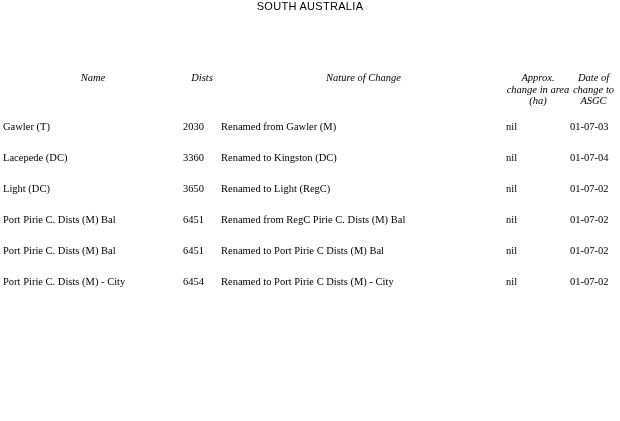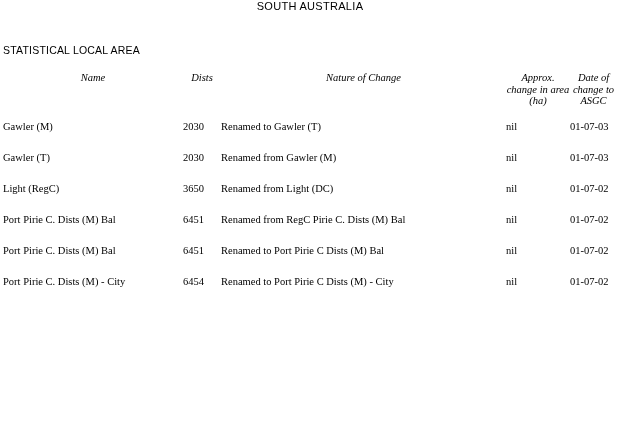--- a/index.html
+++ b/index.html
@@ -71,51 +71,50 @@
   .col-approx  { width: 64px; }
   .col-date    { width: 47px; }
 </style>
 </head>
 <body>
 
 <div class="page">
 
   <div class="doc-title">SOUTH AUSTRALIA</div>
 
-  <div class="section-heading">STATISTICAL LOCAL AREA</div>
 
   <table class="data">
     <thead>
       <tr>
         <th class="col-name">Name</th>
         <th class="col-code">Dists</th>
         <th class="col-nature">Nature of Change</th>
         <th class="col-approx">Approx. change in area (ha)</th>
         <th class="col-date">Date of change to ASGC</th>
       </tr>
     </thead>
     <tbody id="table-body">
         <tr>
-          <td class="col-name">Gawler (M)</td>
-          <td class="col-code">2030</td>
-          <td class="col-nature">Renamed to Gawler (T)</td>
-          <td class="col-approx">nil</td>
-          <td class="col-date">01-07-03</td>
-        </tr>
-        <tr>
           <td class="col-name">Gawler (T)</td>
           <td class="col-code">2030</td>
           <td class="col-nature">Renamed from Gawler (M)</td>
           <td class="col-approx">nil</td>
           <td class="col-date">01-07-03</td>
         </tr>
         <tr>
-          <td class="col-name">Light (RegC)</td>
+          <td class="col-name">Lacepede (DC)</td>
+          <td class="col-code">3360</td>
+          <td class="col-nature">Renamed to Kingston (DC)</td>
+          <td class="col-approx">nil</td>
+          <td class="col-date">01-07-04</td>
+        </tr>
+        <tr>
+          <td class="col-name">Light (DC)</td>
           <td class="col-code">3650</td>
-          <td class="col-nature">Renamed from Light (DC)</td>
+          <td class="col-nature">Renamed to Light (RegC)</td>
           <td class="col-approx">nil</td>
           <td class="col-date">01-07-02</td>
         </tr>
         <tr>
           <td class="col-name">Port Pirie C. Dists (M) Bal</td>
           <td class="col-code">6451</td>
           <td class="col-nature">Renamed from RegC Pirie C. Dists (M) Bal</td>
           <td class="col-approx">nil</td>
           <td class="col-date">01-07-02</td>
         </tr>

